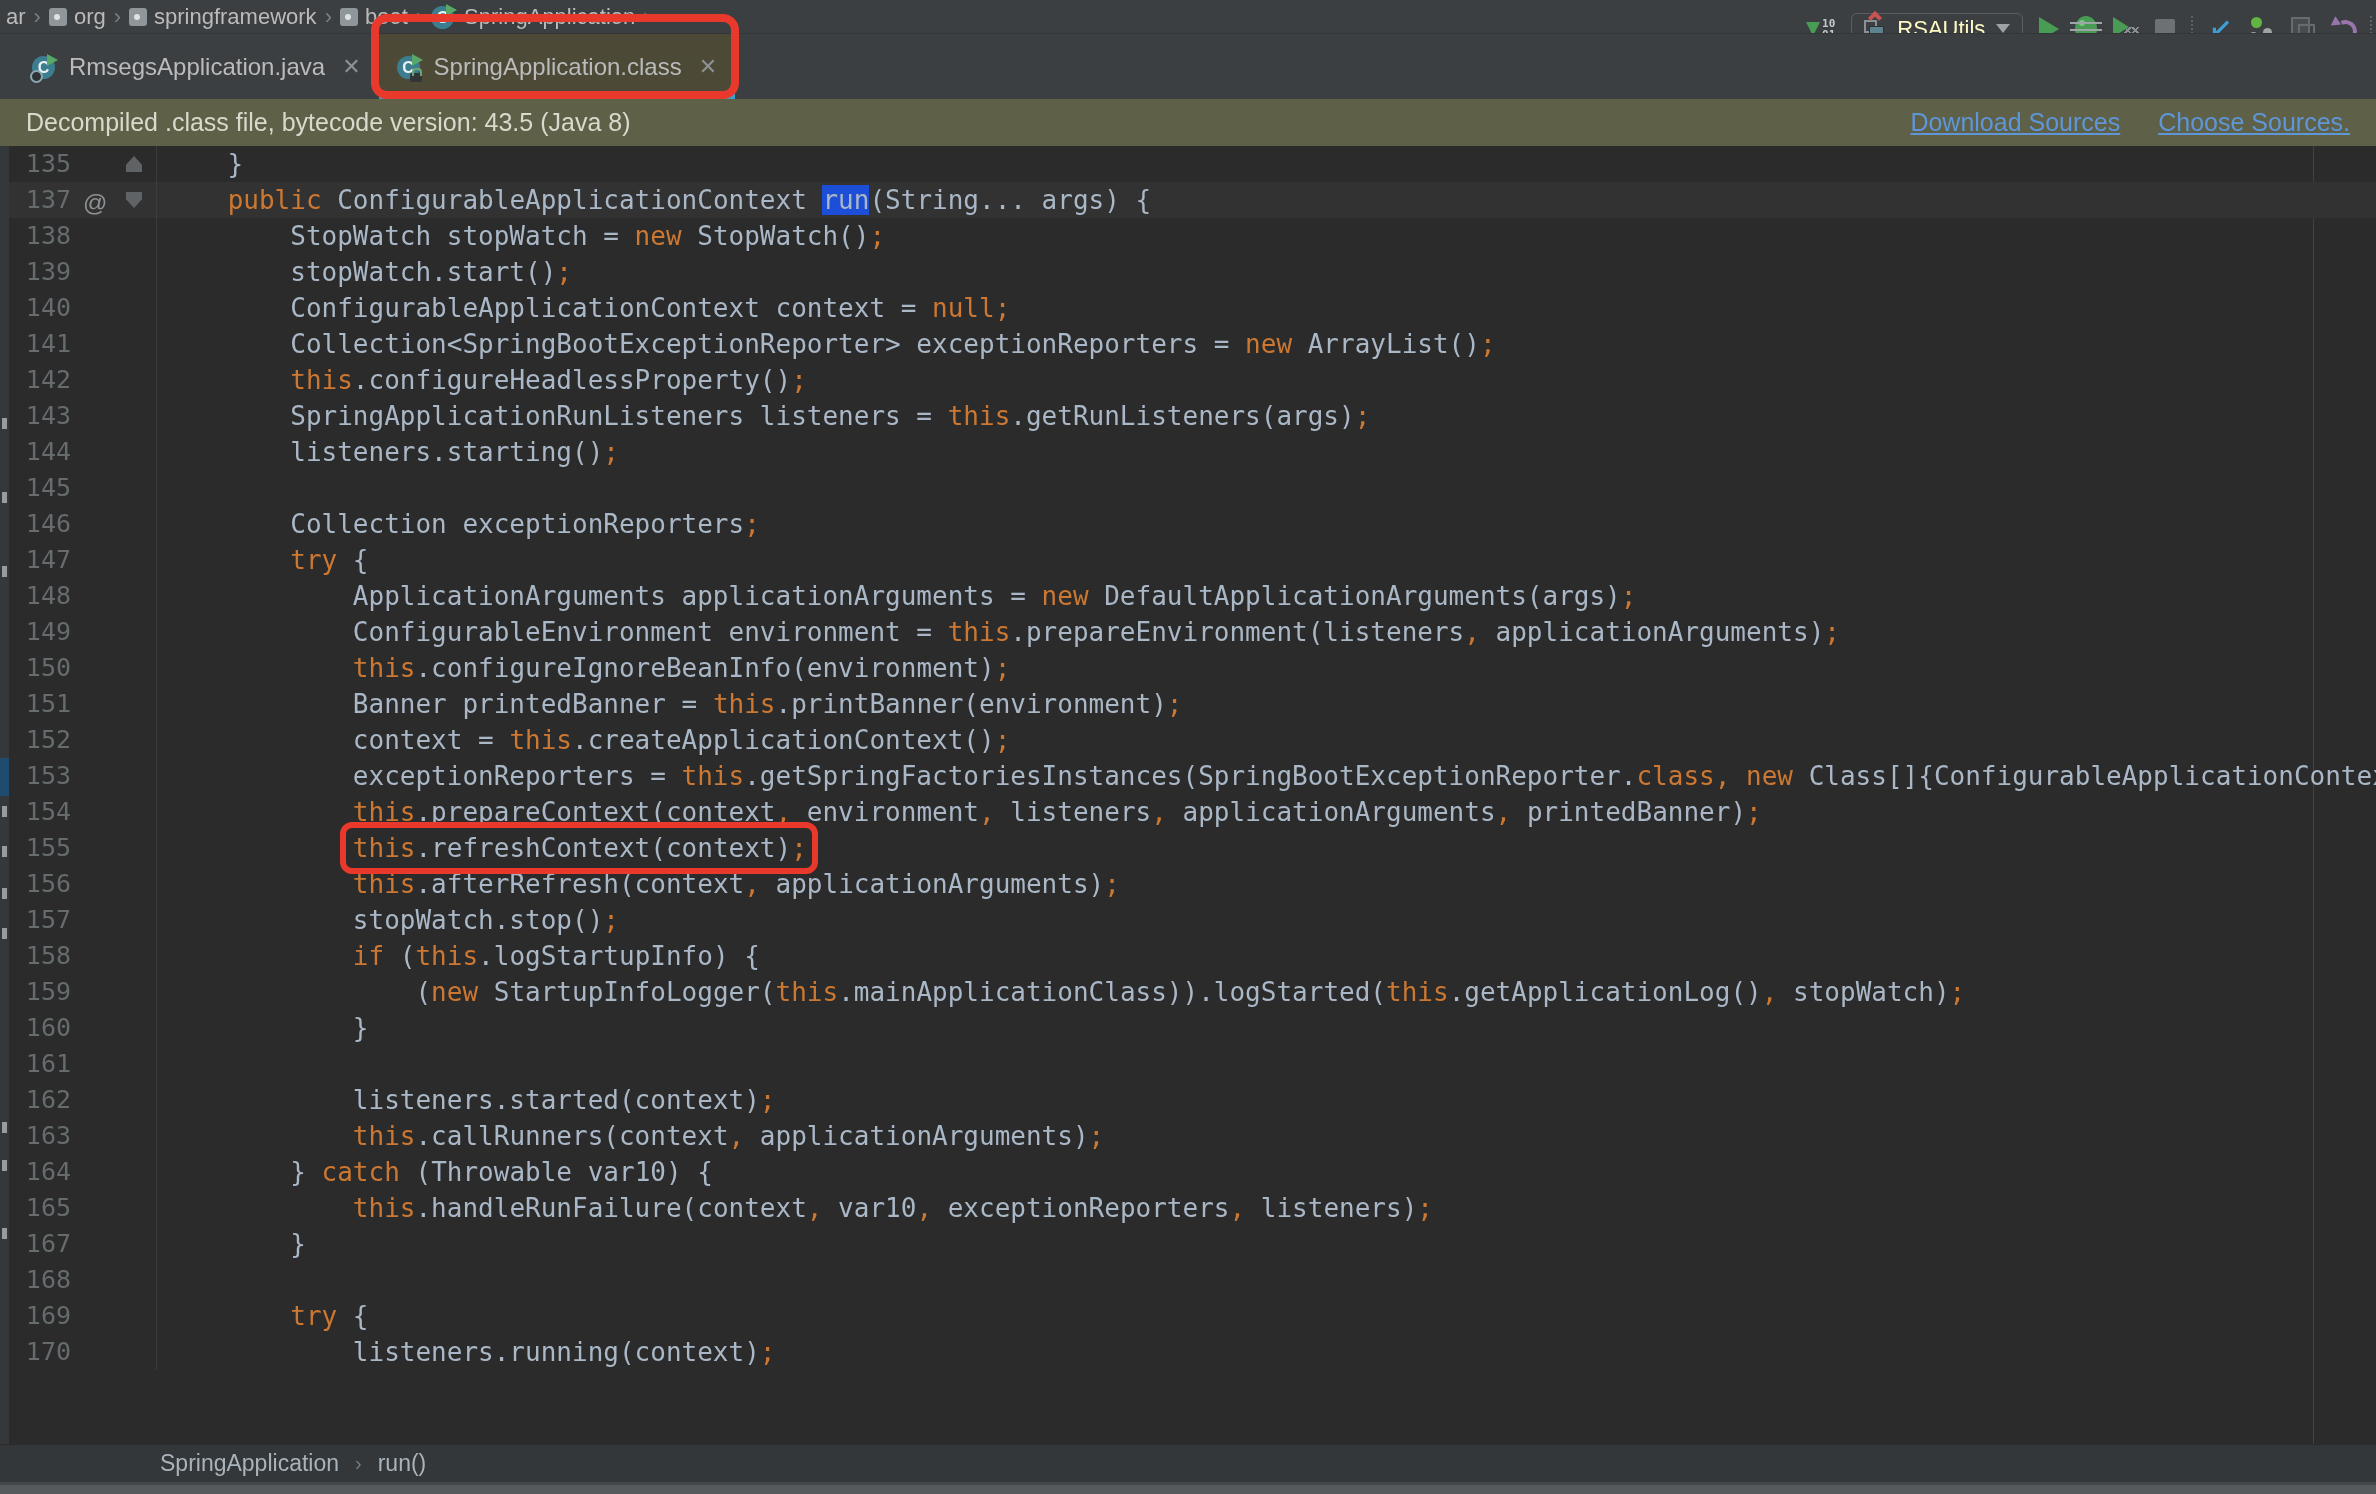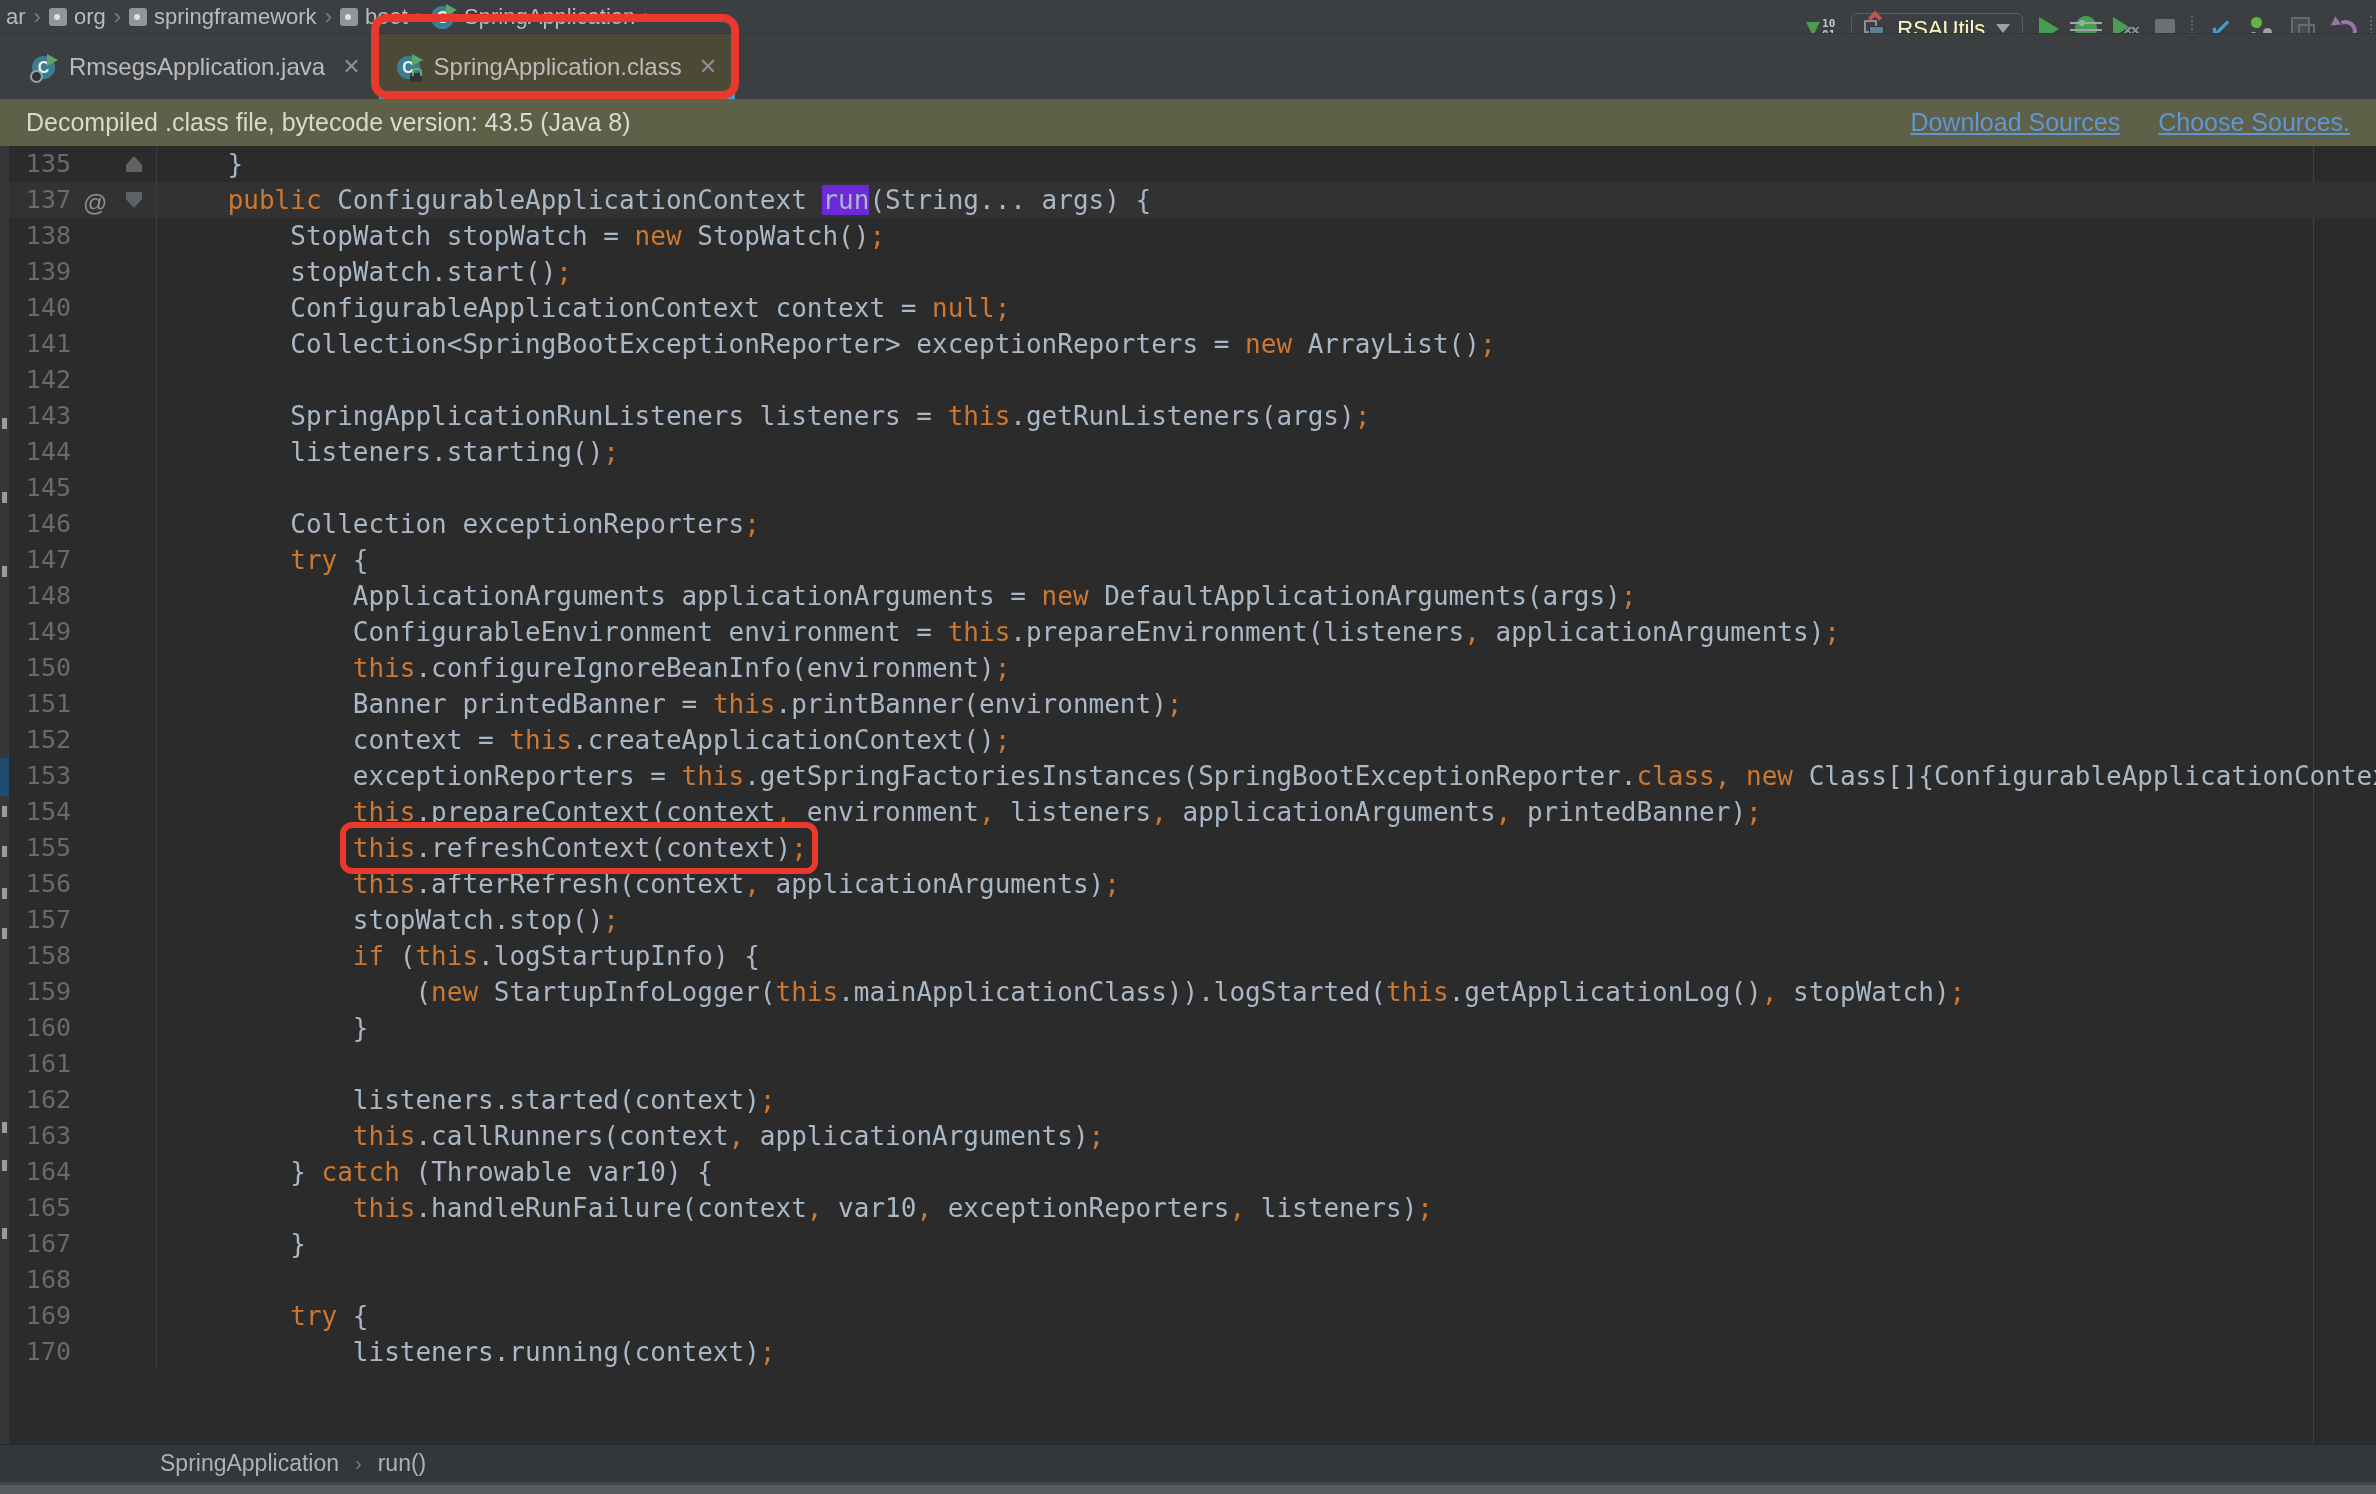--- a/index.html
+++ b/index.html
@@ -77,21 +77,21 @@
   .row{ height:36px; display:flex; white-space:pre; }
   .row.cur{ background:#323232; }
   .ln{ width:62px; text-align:right; color:#666B6E; font-size:25px; flex:0 0 auto; }
   .gut{ width:86px; flex:0 0 auto; position:relative; border-right:1px solid #3A3D3F; }
   .gut .at{ position:absolute; left:12px; top:3px; color:#8E9295; font-size:24px; font-family:"Liberation Sans",sans-serif; }
   .fold{ position:absolute; right:14px; top:10px; width:16px; height:16px; background:#606366; }
   .fold-up{ clip-path:polygon(50% 0,100% 55%,100% 100%,0 100%,0 55%); }
   .fold-down{ clip-path:polygon(0 0,100% 0,100% 45%,50% 100%,0 45%); }
   .code{ padding-left:8px; color:#A9B7C6; }
   .k{ color:#CC7832; }
-  .m{ background:#6d28d9; }
+  .m{ background:#1d4ed8; }
   .redbox{ position:relative; display:inline-block; }
   .redbox::after{ content:''; position:absolute; top:-8px; bottom:-8px; left:-13px; right:-11px; border:6px solid #E8392C; border-radius:12px; pointer-events:none; }
 
   
   .statusbar{ height:38px; background:#343739; border-top:1px solid #282B2C; display:flex; align-items:center; gap:16px; padding-left:160px; font-size:23px; color:#A9B3BC; }
   .statusbar .sep{ color:#787D80; font-size:20px; }
   .bottomstrip{ height:12px; background:linear-gradient(#45484A 0 3px, #575A5C 3px); }
 </style>
 </head>
 <body>
@@ -216,21 +216,21 @@
     <span class="tick" style="top:1082px"></span>
   </div>
   <div class="marginguide"></div>
   <div class="rows">
       <div class="row"><span class="ln">135</span><span class="gut"><span class="fold fold-up"></span></span><span class="code">    }</span></div>
       <div class="row cur"><span class="ln">137</span><span class="gut"><span class="at">@</span><span class="fold fold-down"></span></span><span class="code">    <span class="k">public</span> ConfigurableApplicationContext <span class="m">run</span>(String... args) {</span></div>
       <div class="row"><span class="ln">138</span><span class="gut"></span><span class="code">        StopWatch stopWatch = <span class="k">new</span> StopWatch()<span class="k">;</span></span></div>
       <div class="row"><span class="ln">139</span><span class="gut"></span><span class="code">        stopWatch.start()<span class="k">;</span></span></div>
       <div class="row"><span class="ln">140</span><span class="gut"></span><span class="code">        ConfigurableApplicationContext context = <span class="k">null</span><span class="k">;</span></span></div>
       <div class="row"><span class="ln">141</span><span class="gut"></span><span class="code">        Collection&lt;SpringBootExceptionReporter&gt; exceptionReporters = <span class="k">new</span> ArrayList()<span class="k">;</span></span></div>
-      <div class="row"><span class="ln">142</span><span class="gut"></span></div>
+      <div class="row"><span class="ln">142</span><span class="gut"></span><span class="code">        <span class="k">this</span>.configureHeadlessProperty()<span class="k">;</span></span></div>
       <div class="row"><span class="ln">143</span><span class="gut"></span><span class="code">        SpringApplicationRunListeners listeners = <span class="k">this</span>.getRunListeners(args)<span class="k">;</span></span></div>
       <div class="row"><span class="ln">144</span><span class="gut"></span><span class="code">        listeners.starting()<span class="k">;</span></span></div>
       <div class="row"><span class="ln">145</span><span class="gut"></span><span class="code"></span></div>
       <div class="row"><span class="ln">146</span><span class="gut"></span><span class="code">        Collection exceptionReporters<span class="k">;</span></span></div>
       <div class="row"><span class="ln">147</span><span class="gut"></span><span class="code">        <span class="k">try</span> {</span></div>
       <div class="row"><span class="ln">148</span><span class="gut"></span><span class="code">            ApplicationArguments applicationArguments = <span class="k">new</span> DefaultApplicationArguments(args)<span class="k">;</span></span></div>
       <div class="row"><span class="ln">149</span><span class="gut"></span><span class="code">            ConfigurableEnvironment environment = <span class="k">this</span>.prepareEnvironment(listeners<span class="k">,</span> applicationArguments)<span class="k">;</span></span></div>
       <div class="row"><span class="ln">150</span><span class="gut"></span><span class="code">            <span class="k">this</span>.configureIgnoreBeanInfo(environment)<span class="k">;</span></span></div>
       <div class="row"><span class="ln">151</span><span class="gut"></span><span class="code">            Banner printedBanner = <span class="k">this</span>.printBanner(environment)<span class="k">;</span></span></div>
       <div class="row"><span class="ln">152</span><span class="gut"></span><span class="code">            context = <span class="k">this</span>.createApplicationContext()<span class="k">;</span></span></div>

